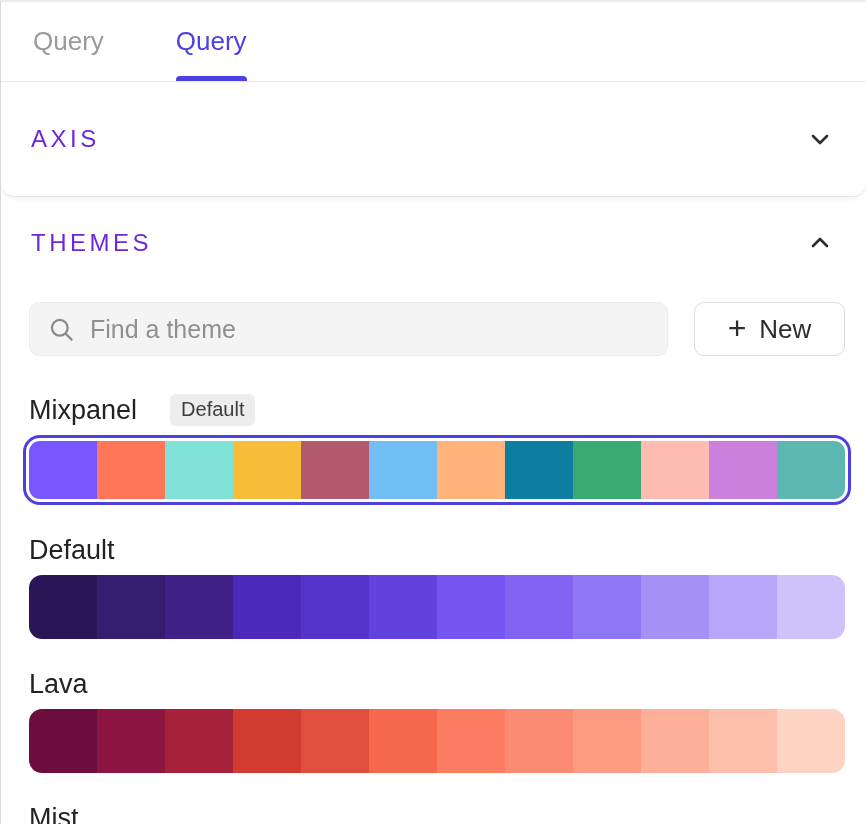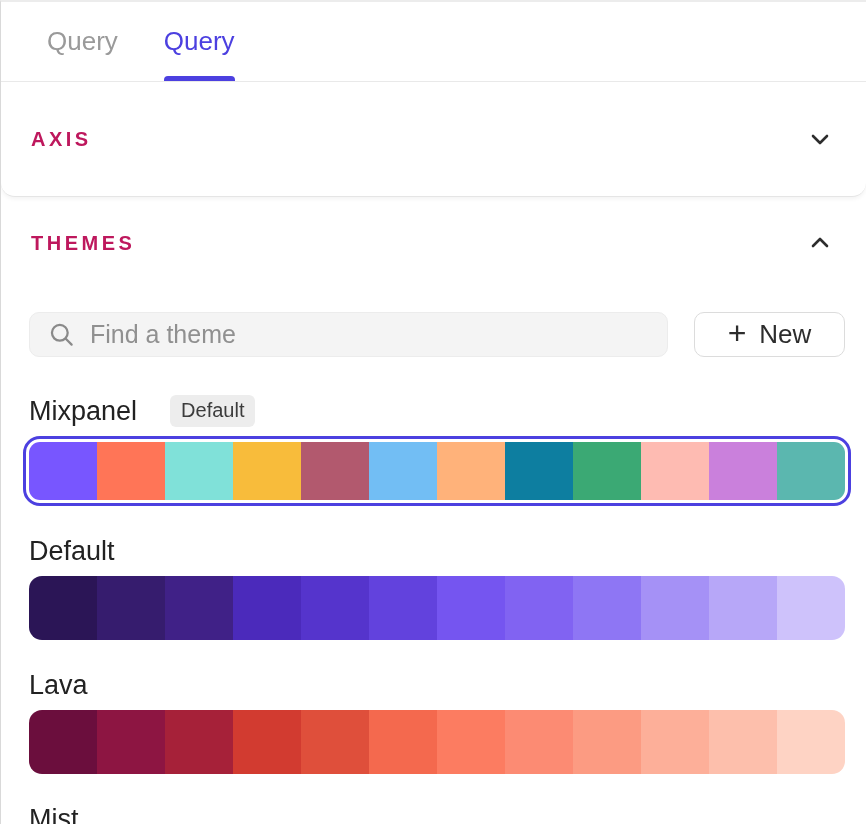--- a/index.html
+++ b/index.html
@@ -19,22 +19,22 @@
   .top-card {
     background:#fff;
     border-bottom:1px solid #e5e5e5;
     border-radius:0 0 14px 14px;
     box-shadow:0 2px 4px rgba(0,0,0,0.05);
   }
   .tabbar {
     height:80px;
     display:flex;
     align-items:stretch;
-    padding:0 46px;
-    gap:46px;
+    padding:0 32px;
+    gap:72px;
     border-bottom:1px solid #e9e9e9;
   }
   .tab {
     display:flex;
     align-items:center;
     font-size:26px;
     color:#9a9a9a;
     position:relative;
     cursor:pointer;
   }
@@ -49,40 +49,40 @@
   }
   .section-row {
     height:114px;
     display:flex;
     align-items:center;
     justify-content:space-between;
     padding:0 34px 0 30px;
     cursor:pointer;
   }
   .section-label {
-    font-size:20px;
-    font-weight:700;
+    font-size:24px;
+    font-weight:400;
     letter-spacing:3.5px;
-    color:#be185d;
+    color:#6d28d9;
   }
   .chev { width:24px; height:24px; display:block; }
 
   
   .themes-header {
     margin-top:26px;
     height:40px;
     display:flex;
     align-items:center;
     justify-content:space-between;
     padding:0 34px 0 30px;
     cursor:pointer;
   }
   .search-row {
-    margin:49px 21px 0 28px;
-    height:45px;
+    margin:39px 21px 0 28px;
+    height:54px;
     display:flex;
     gap:26px;
   }
   .search-box {
     flex:1;
     background:#f4f4f4;
     border:1px solid #ececec;
     border-radius:10px;
     display:flex;
     align-items:center;

